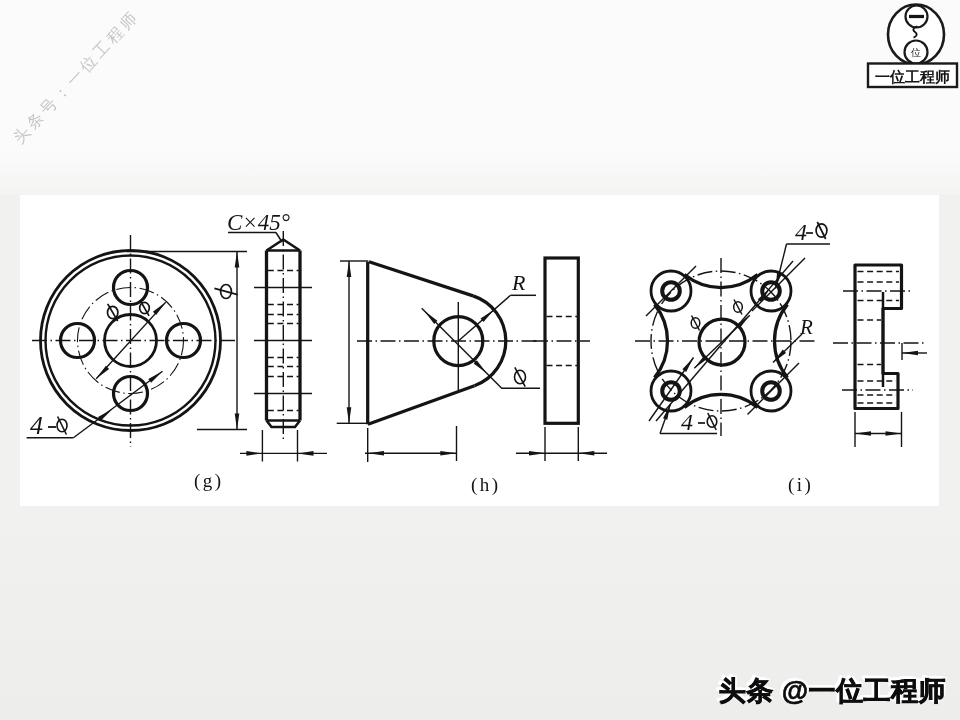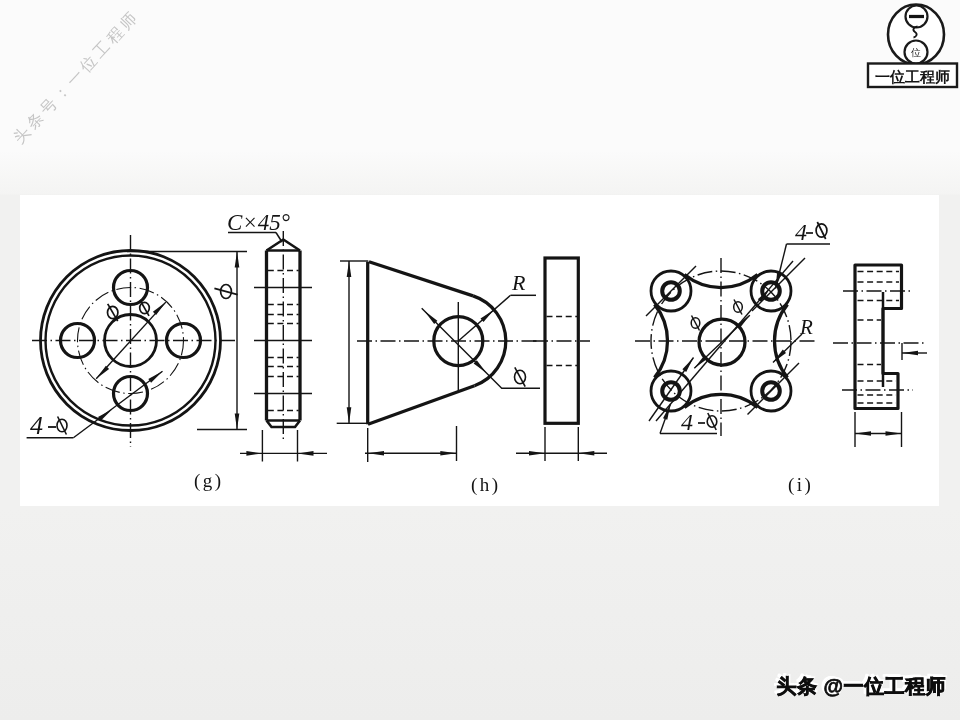--- a/index.html
+++ b/index.html
@@ -1,19 +1,19 @@
 <!DOCTYPE html>
 <html><head><meta charset="utf-8">
 <style>
   html,body{margin:0;padding:0;width:960px;height:720px;overflow:hidden;}
   body{background:linear-gradient(180deg,#fbfbfb 0px,#fbfbfb 150px,#f4f4f3 194px,#f1f1f0 195px,#f1f1f0 506px,#f0f0ef 560px,#ededec 720px);position:relative;font-family:"Liberation Sans",sans-serif;}
   #band{position:absolute;left:19.5px;top:194.5px;width:919px;height:311px;background:#ffffff;}
   #wm{position:absolute;left:17px;top:131px;color:#c5c5c5;font-size:16px;letter-spacing:3.5px;
       transform:rotate(-47deg);transform-origin:0 50%;white-space:nowrap;}
-  #head{position:absolute;right:14px;top:673px;font-size:20px;font-weight:bold;color:#0d0d0d;-webkit-text-stroke:0.7px #0d0d0d;
+  #head{position:absolute;right:14px;top:673px;font-size:27px;font-weight:bold;color:#0d0d0d;-webkit-text-stroke:0.7px #0d0d0d;
         letter-spacing:0.5px;white-space:nowrap;
         text-shadow:-3px -3px 0 #fff,-2px -3px 0 #fff,-3px -2px 0 #fff,-1px -1px 0 #fff,2px -2px 0 #fff;}
   svg{position:absolute;left:0;top:0;}
 </style></head>
 <body>
 <div id="band"></div>
 <div id="wm">头条号：一位工程师</div>
 <svg width="960" height="720" viewBox="0 0 960 720">
 <circle cx="130.5" cy="340.5" r="90.0" fill="none" stroke="#141414" stroke-width="2.8"></circle>
 <circle cx="130.5" cy="340.5" r="85.0" fill="none" stroke="#141414" stroke-width="2.4"></circle>

